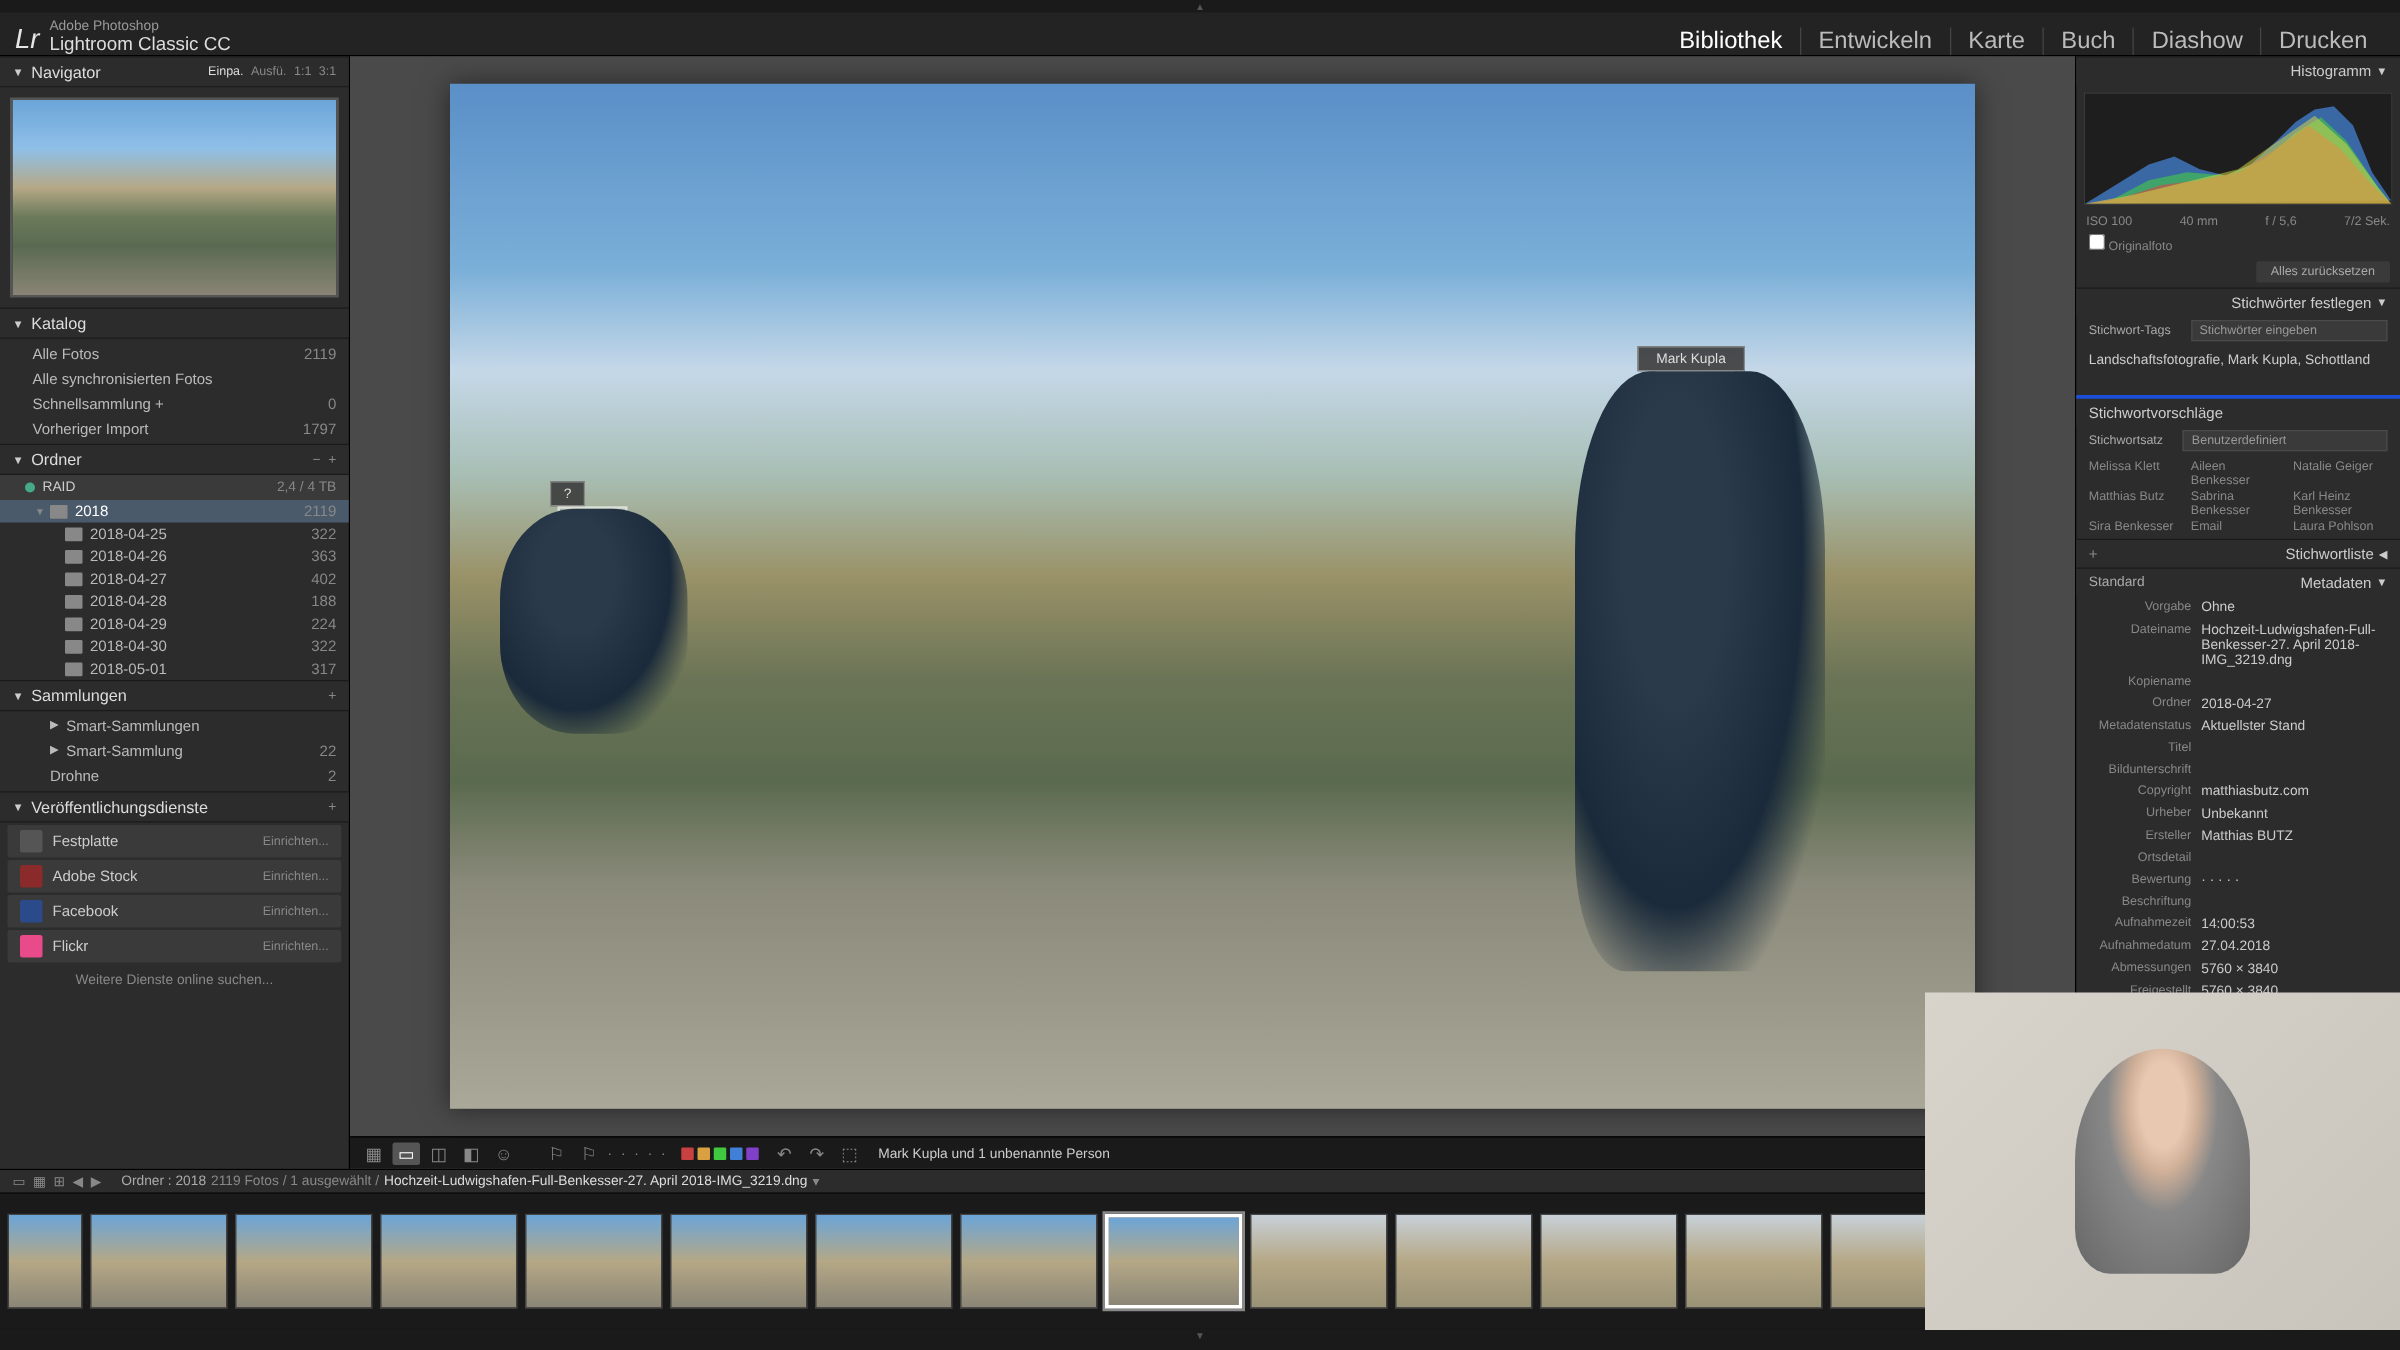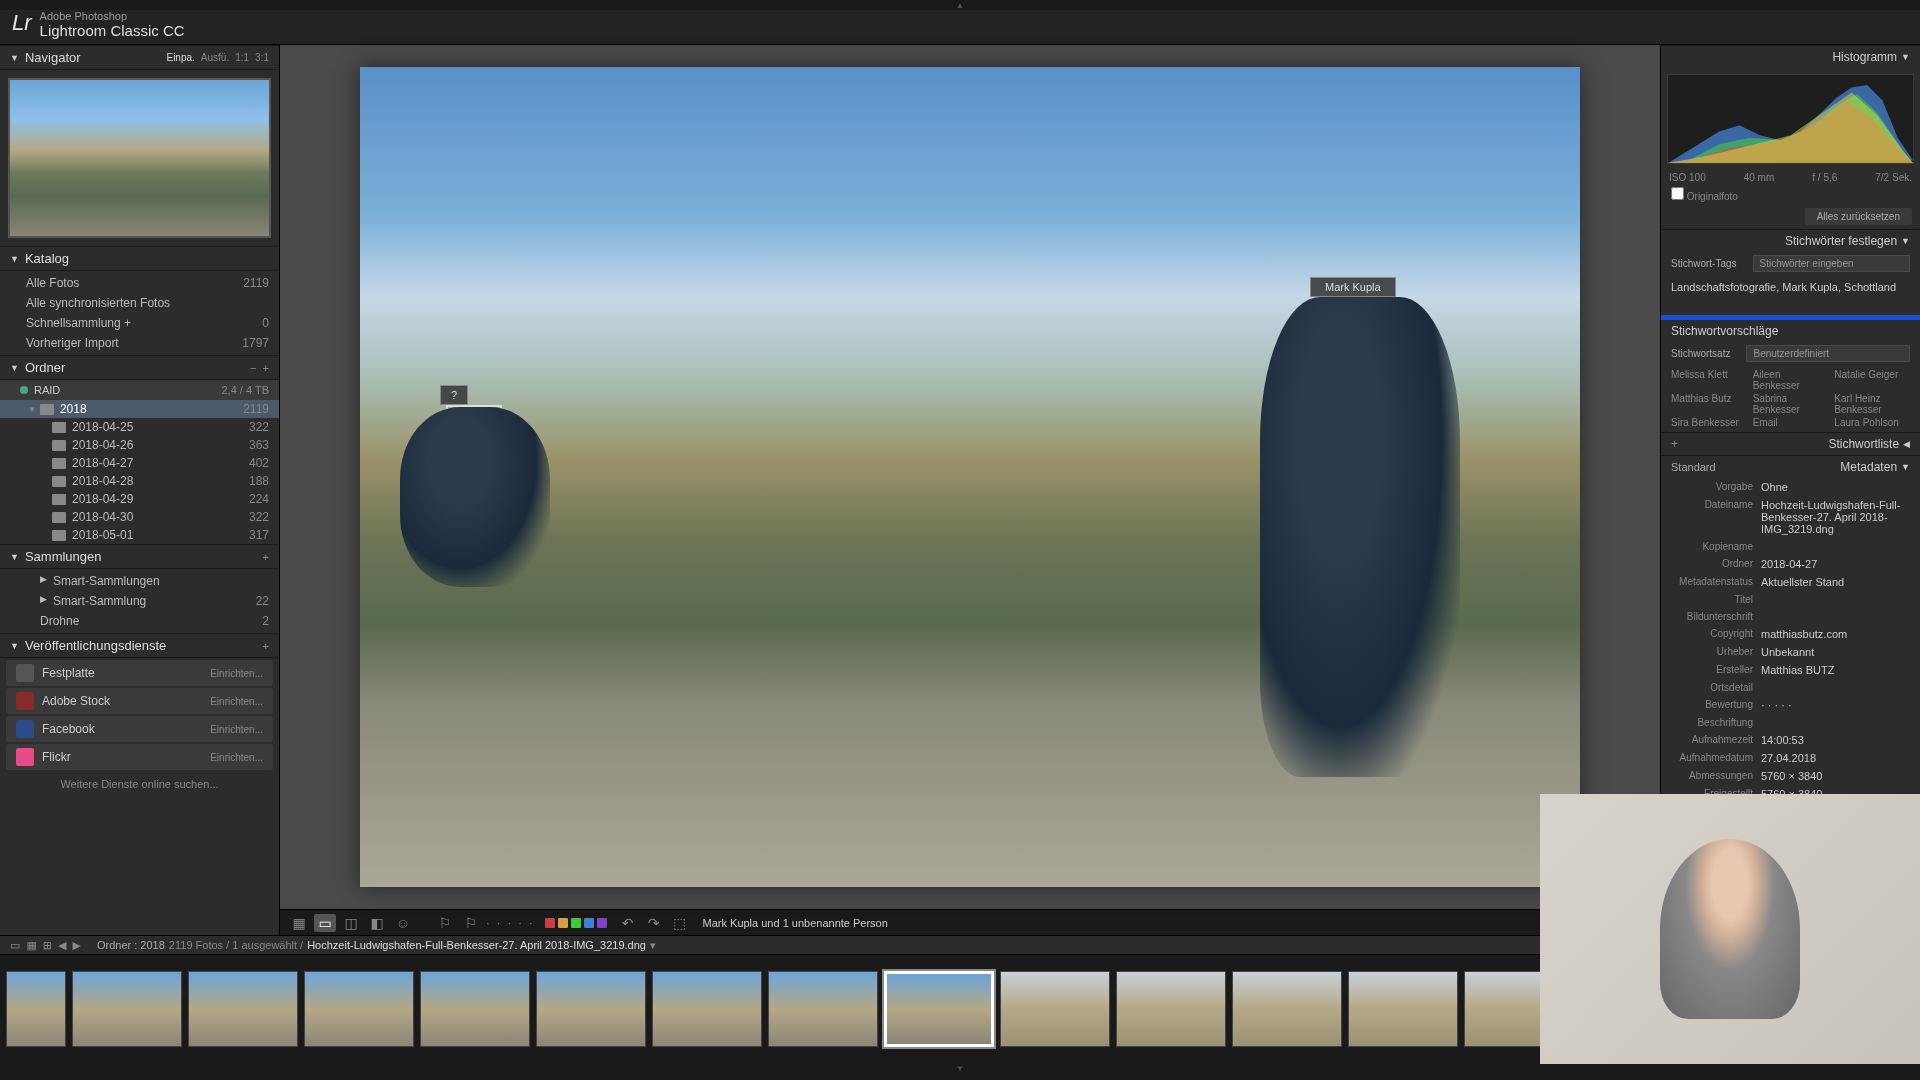--- a/index.html
+++ b/index.html
@@ -1,17 +1,17 @@
 <!DOCTYPE html>
 <html><head>
 <meta charset="utf-8">
 <style>
 *{margin:0;padding:0;box-sizing:border-box;font-family:"Segoe UI",Arial,sans-serif;user-select:none}
 body{background:#1a1a1a;width:1920px;height:1080px;overflow:hidden;color:#ccc;position:relative}
-.topbar{height:35px;background:#232323;display:flex;align-items:flex-start;padding:0 12px;border-bottom:1px solid #000}
+.topbar{height:35px;background:#232323;display:flex;align-items:flex-end;padding:0 12px;border-bottom:1px solid #000}
 .lr-logo{font-size:22px;color:#e6e6e6;font-weight:300;font-style:italic;margin-right:8px}
 .app-title{font-size:11px;line-height:1.1;color:#999}
 .app-title-main{font-size:15px;color:#ddd;font-weight:300}
 .top-nav{margin-left:auto;display:flex;gap:0}
 .top-nav-item{font-size:19px;color:#bbb;padding:0 14px;border-right:1px solid #444;cursor:pointer}
 .top-nav-item:last-child{border-right:none}
 .top-nav-item.active{color:#fff;font-weight:500}
 .main{display:flex;height:890px}
 .panel{background:#2c2c2c;display:flex;flex-direction:column;font-size:12px}
 .left-panel{width:280px;border-right:1px solid #000}
@@ -82,20 +82,28 @@
 <body>
 
 <div class="collapse-handle">▲</div>
 
 <div class="topbar">
   <span class="lr-logo">Lr</span>
   <div>
     <div class="app-title">Adobe Photoshop</div>
     <div class="app-title-main">Lightroom Classic CC</div>
   </div>
+  <div class="top-nav">
+    <div class="top-nav-item active">Bibliothek</div>
+    <div class="top-nav-item">Entwickeln</div>
+    <div class="top-nav-item">Karte</div>
+    <div class="top-nav-item">Buch</div>
+    <div class="top-nav-item">Diashow</div>
+    <div class="top-nav-item">Drucken</div>
+  </div>
 </div>
 
 <div class="main">
 
   <div class="panel left-panel">
     <div class="panel-header">
       <span class="tri">▼</span>
       <span class="title">Navigator</span>
       <div class="nav-zoom">
         <span class="active">Einpa.</span>
@@ -299,21 +307,21 @@
     <div class="sec-hdr">
         <span class="title">Stichwörter festlegen</span>
         <span class="tri">▼</span>
       </div>
     <div class="input-row">
       <span class="lbl">Stichwort-Tags</span>
       <span class="inp">Stichwörter eingeben</span>
     </div>
     <div class="keyword-area">Landschaftsfotografie, Mark Kupla, Schottland</div>
 
-    <div class="sec-hdr" style="border-top:5px solid #1d4ed8">
+    <div class="sec-hdr" style="border-top:3px solid #1d4ed8">
         <span class="title" style="margin-left:0;margin-right:auto">Stichwortvorschläge</span>
       </div>
     <div class="input-row">
       <span class="lbl">Stichwortsatz</span>
       <span class="inp">Benutzerdefiniert</span>
     </div>
     <div class="keyword-grid" id="kw-grid">
         <span>Melissa Klett</span>
         <span>Aileen Benkesser</span>
         <span>Natalie Geiger</span>

